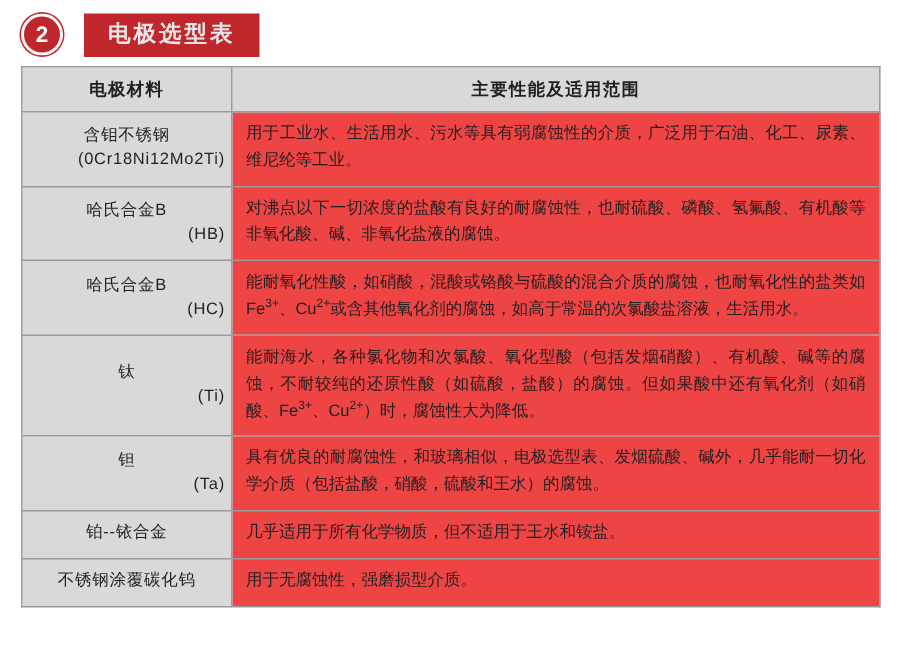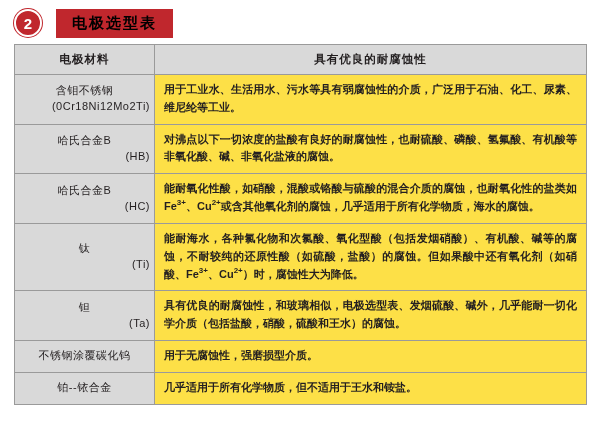--- a/index.html
+++ b/index.html
@@ -39,21 +39,21 @@
     align-items: center;
     justify-content: center;
     font-size: 15px;
     font-weight: bold;
     box-shadow: inset 0 0 0 2px #ffffff, 0 0 0 1px #c0272d;
     flex: 0 0 auto;
   }
   .title-bar {
     margin-left: 14px;
     background: #c0272d;
-    color: #000000;
+    color: #e5e5e5;
     font-size: 15px;
     font-weight: bold;
     letter-spacing: 2px;
     padding: 5px 16px 6px 16px;
     line-height: 1.2;
     flex: 0 0 auto;
   }
 
   
   .table-wrap {
@@ -85,27 +85,26 @@
   td.mat {
     background: #d9d9d9;
     text-align: center;
     font-size: 11px;
     font-weight: normal;
     line-height: 1.45;
     padding: 6px 4px;
     letter-spacing: 0.5px;
   }
   td.desc {
-    background: #fde047;
+    background: #ef4444;
     font-size: 11px;
     line-height: 1.62;
     padding: 6px 9px 7px 9px;
     text-align: justify;
     color: #231f20;
-    font-weight: bold;
   }
   td.mat .l2 { display: block; text-align: right; }
   sup {
     font-size: 8px;
     vertical-align: super;
     line-height: 0;
   }
 </style>
 </head>
 <body>
@@ -119,21 +118,21 @@
 
   <div class="table-wrap">
     <table class="spec">
       <colgroup>
         <col class="col-mat">
         <col class="col-desc">
       </colgroup>
       <thead>
         <tr>
           <th>电极材料</th>
-          <th>具有优良的耐腐蚀性</th>
+          <th>主要性能及适用范围</th>
         </tr>
       </thead>
       <tbody>
 
         <tr>
           <td class="mat">
             <span>含钼不锈钢</span>
             <span class="l2">(0Cr18Ni12Mo2Ti)</span>
           </td>
           <td class="desc">用于工业水、生活用水、污水等具有弱腐蚀性的介质，广泛用于石油、化工、尿素、维尼纶等工业。</td>
@@ -145,50 +144,50 @@
             <span class="l2">(HB)</span>
           </td>
           <td class="desc">对沸点以下一切浓度的盐酸有良好的耐腐蚀性，也耐硫酸、磷酸、氢氟酸、有机酸等非氧化酸、碱、非氧化盐液的腐蚀。</td>
         </tr>
 
         <tr>
           <td class="mat">
             <span>哈氏合金B</span>
             <span class="l2">(HC)</span>
           </td>
-          <td class="desc"><span>能耐氧化性酸，如硝酸，混酸或铬酸与硫酸的混合介质的腐蚀，也耐氧化性的盐类如Fe</span><sup>3+</sup><span>、Cu</span><sup>2+</sup><span>或含其他氧化剂的腐蚀，几乎适用于所有化学物质，海水的腐蚀。</span></td>
+          <td class="desc"><span>能耐氧化性酸，如硝酸，混酸或铬酸与硫酸的混合介质的腐蚀，也耐氧化性的盐类如Fe</span><sup>3+</sup><span>、Cu</span><sup>2+</sup><span>或含其他氧化剂的腐蚀，如高于常温的次氯酸盐溶液，生活用水。</span></td>
         </tr>
 
         <tr>
           <td class="mat">
             <span>钛</span>
             <span class="l2">(Ti)</span>
           </td>
           <td class="desc"><span>能耐海水，各种氯化物和次氯酸、氧化型酸（包括发烟硝酸）、有机酸、碱等的腐蚀，不耐较纯的还原性酸（如硫酸，盐酸）的腐蚀。但如果酸中还有氧化剂（如硝酸、Fe</span><sup>3+</sup><span>、Cu</span><sup>2+</sup><span>）时，腐蚀性大为降低。</span></td>
         </tr>
 
         <tr>
           <td class="mat">
             <span>钽</span>
             <span class="l2">(Ta)</span>
           </td>
           <td class="desc">具有优良的耐腐蚀性，和玻璃相似，电极选型表、发烟硫酸、碱外，几乎能耐一切化学介质（包括盐酸，硝酸，硫酸和王水）的腐蚀。</td>
         </tr>
 
         <tr>
           <td class="mat">
-            <span>不锈钢涂覆碳化钨</span>
+            <span>铂--铱合金</span>
           </td>
-          <td class="desc">用于无腐蚀性，强磨损型介质。</td>
+          <td class="desc">几乎适用于所有化学物质，但不适用于王水和铵盐。</td>
         </tr>
 
         <tr>
           <td class="mat">
-            <span>铂--铱合金</span>
+            <span>不锈钢涂覆碳化钨</span>
           </td>
-          <td class="desc">几乎适用于所有化学物质，但不适用于王水和铵盐。</td>
+          <td class="desc">用于无腐蚀性，强磨损型介质。</td>
         </tr>
 
       </tbody>
     </table>
   </div>
 
 </div>
 
 </body></html>

